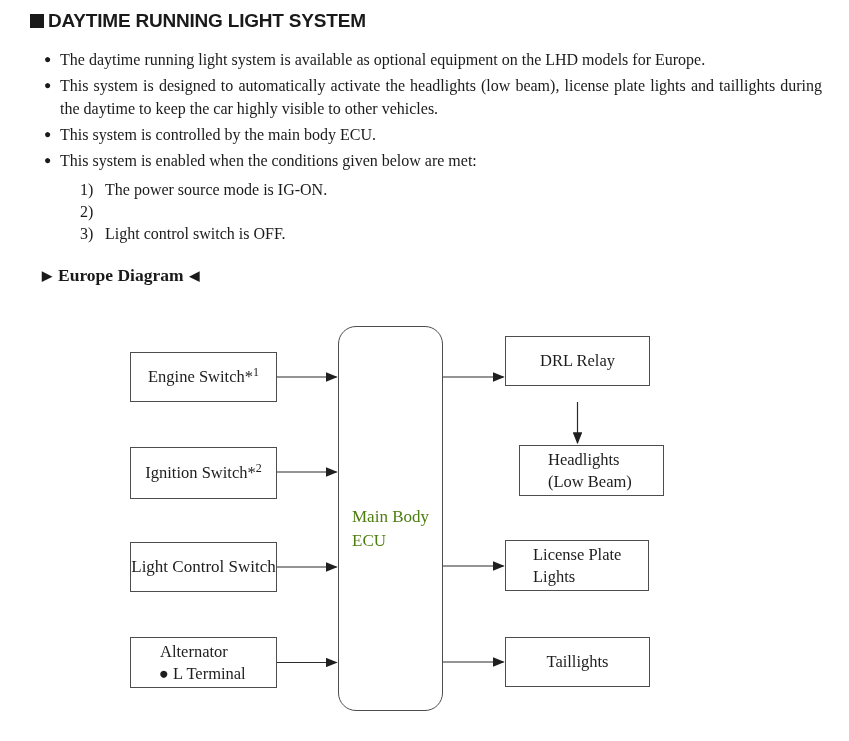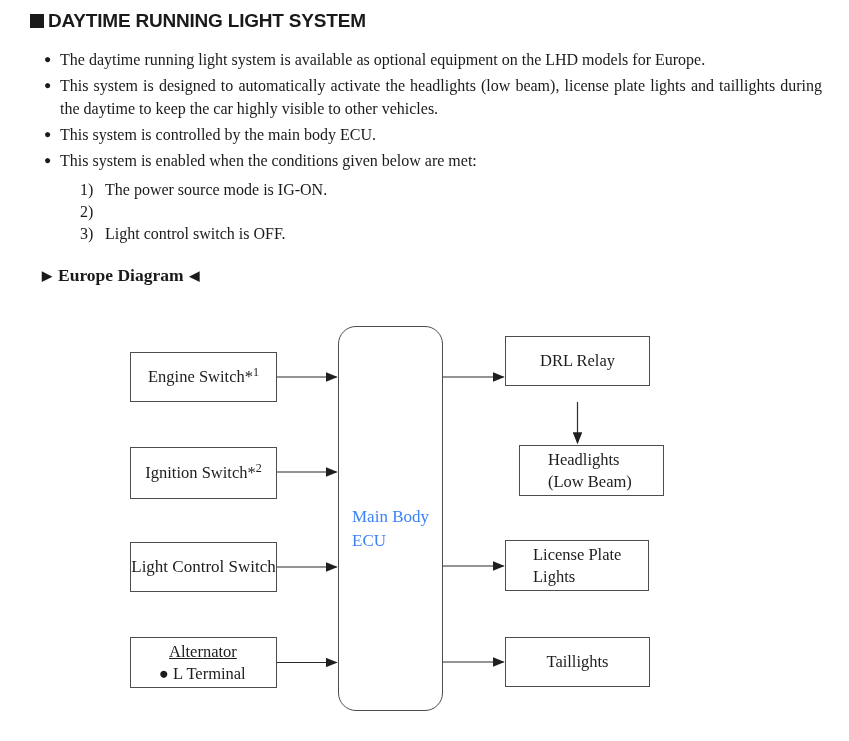--- a/index.html
+++ b/index.html
@@ -61,29 +61,29 @@
     font-size:16.5px;color:#1d1d1d;
     box-sizing:border-box;
   }
   .center-lbl{display:flex;align-items:center;justify-content:center;text-align:center;}
   .lines-lbl{display:flex;flex-direction:column;justify-content:center;line-height:22px;}
 
   .bx-engine{left:130px;top:352px;width:147px;height:50px;}
   .bx-ignition{left:130px;top:447px;width:147px;height:52px;}
   .bx-lightswitch{left:130px;top:542px;width:147px;height:50px;font-size:17px;}
   .bx-alternator{left:130px;top:637px;width:147px;height:51px;padding-left:28px;}
-  .bx-alternator .l1{margin-left:10px;text-decoration:underline;}
+  .bx-alternator .l1{margin-left:1px;}
 
   .bx-ecu{
     left:338px;top:326px;width:105px;height:385px;
     border-radius:18px;
   }
   .ecu-label{
     position:absolute;left:13px;top:178px;
-    font-size:17px;line-height:24px;color:#3b82f6;
+    font-size:17px;line-height:24px;color:#4d7c0f;
   }
 
   .bx-drl{left:505px;top:336px;width:145px;height:50px;}
   .bx-headlights{left:519px;top:445px;width:145px;height:51px;padding-left:28px;}
   .bx-license{left:505px;top:540px;width:144px;height:51px;padding-left:27px;}
   .bx-taillights{left:505px;top:637px;width:145px;height:50px;}
 
   .sup{font-size:12px;vertical-align:super;line-height:0;}
 
   .connectors{

